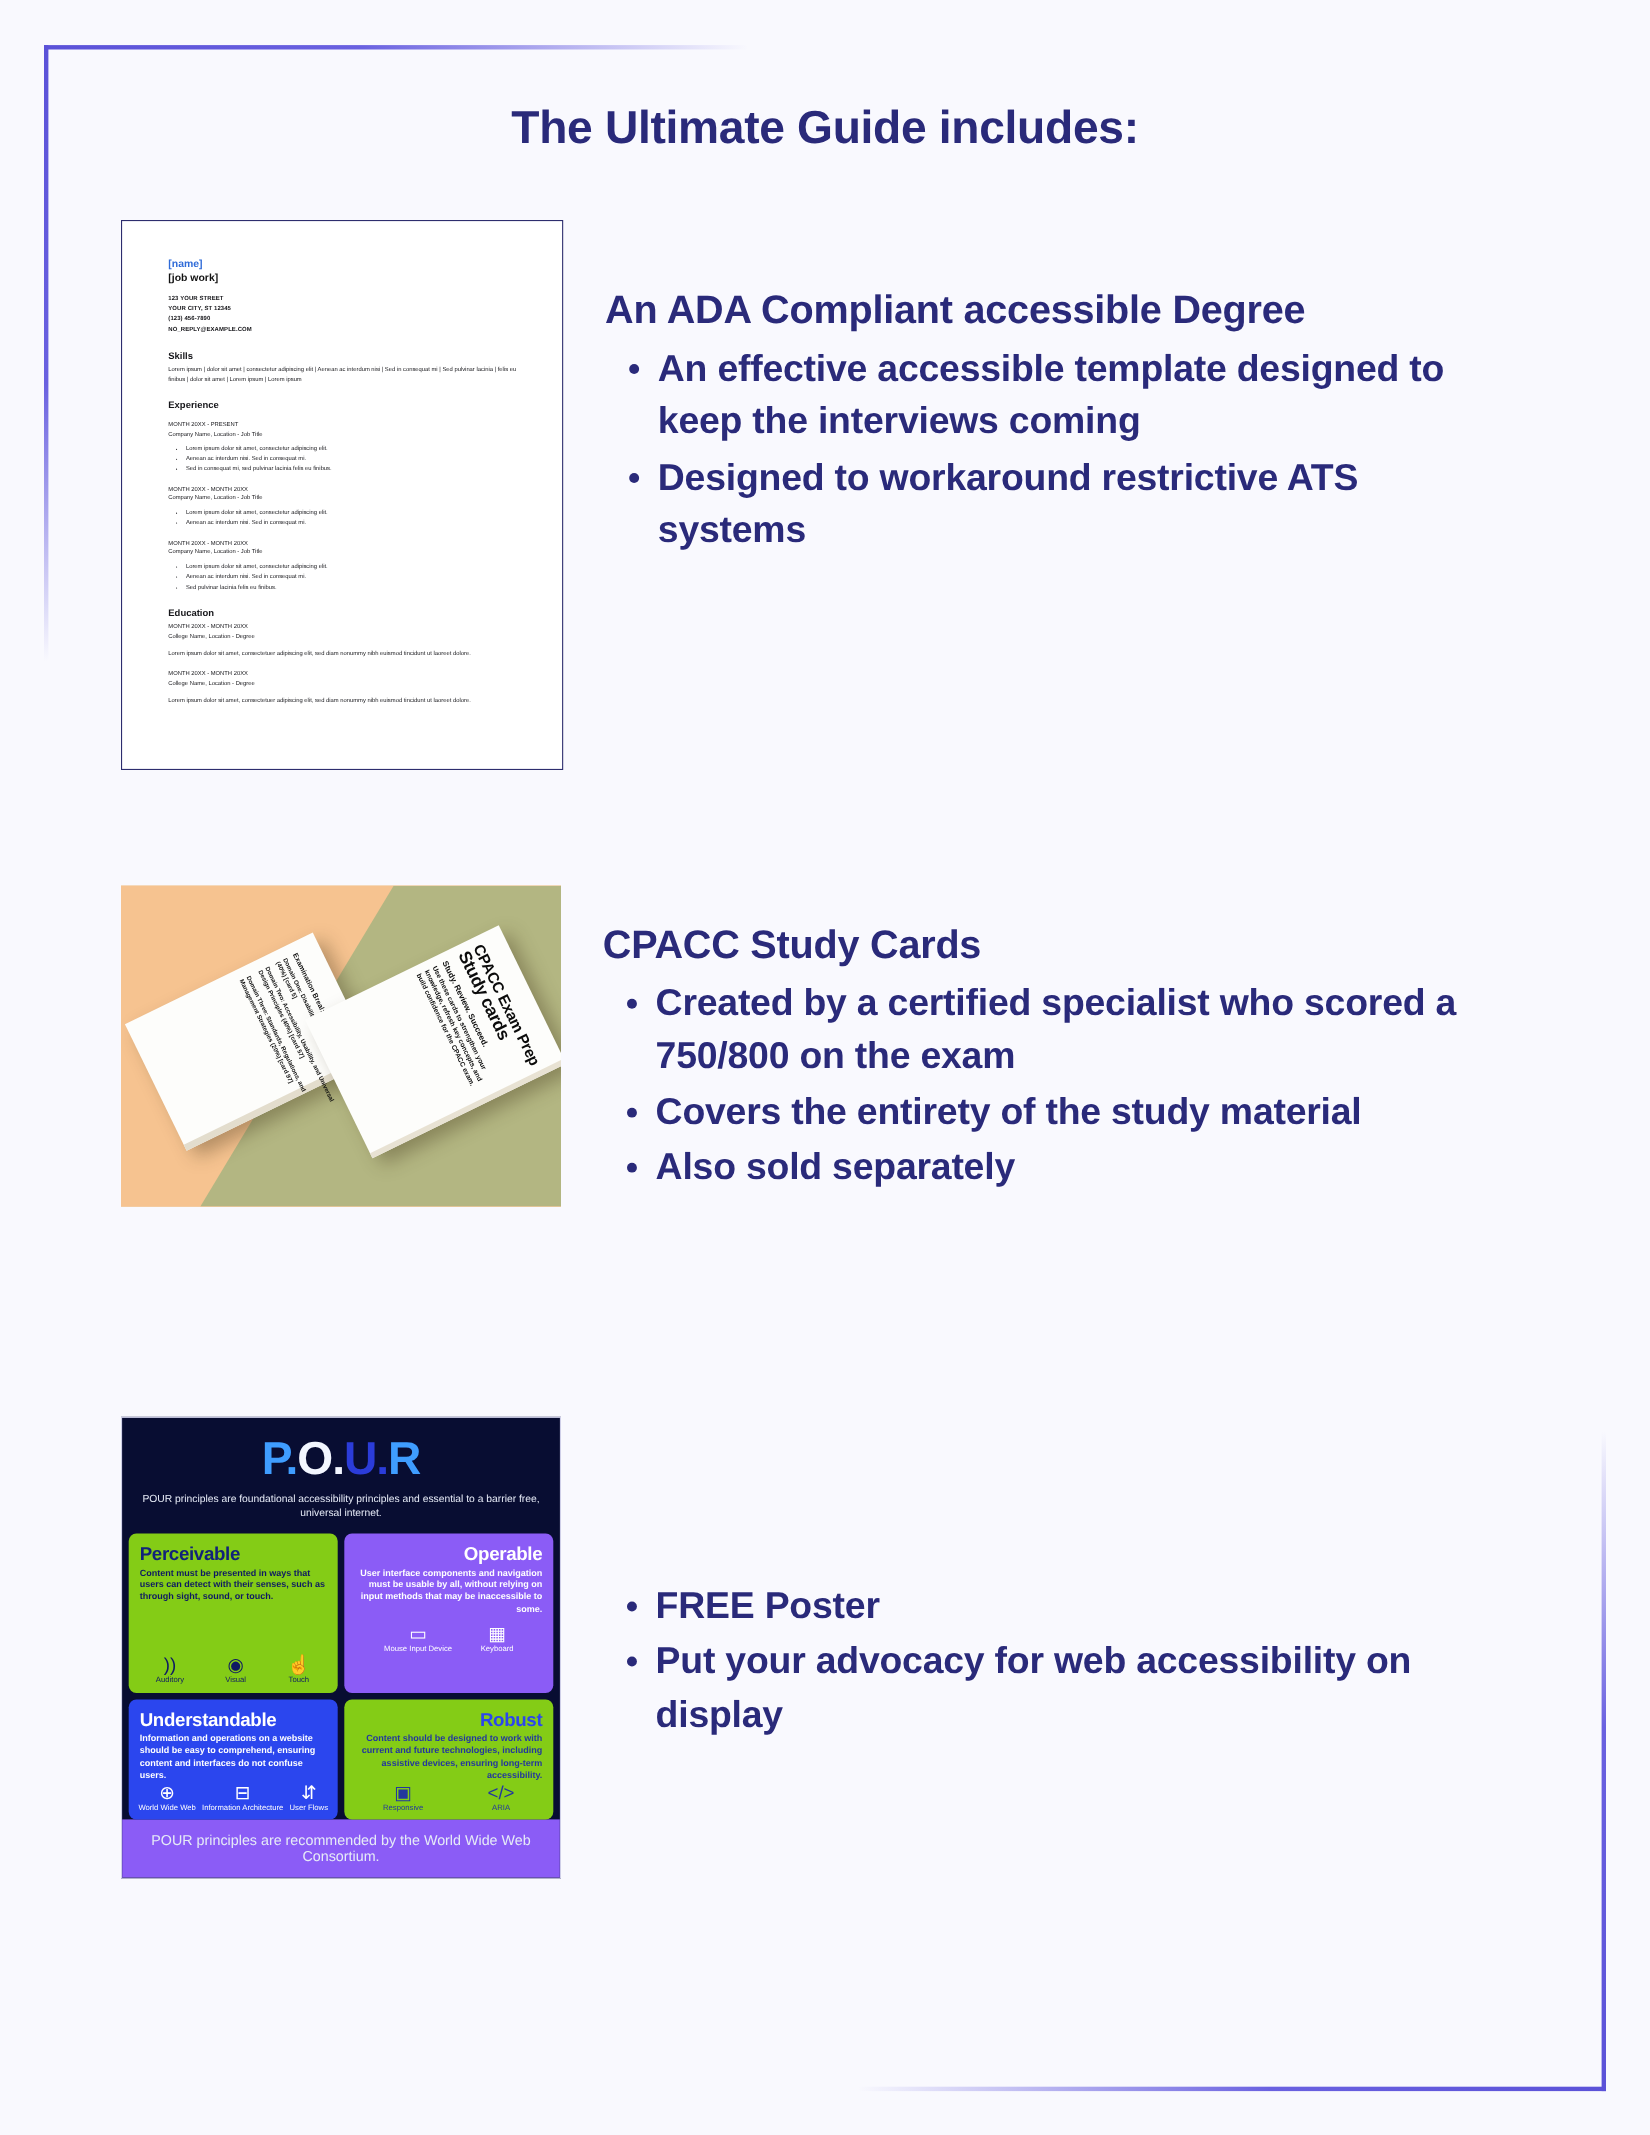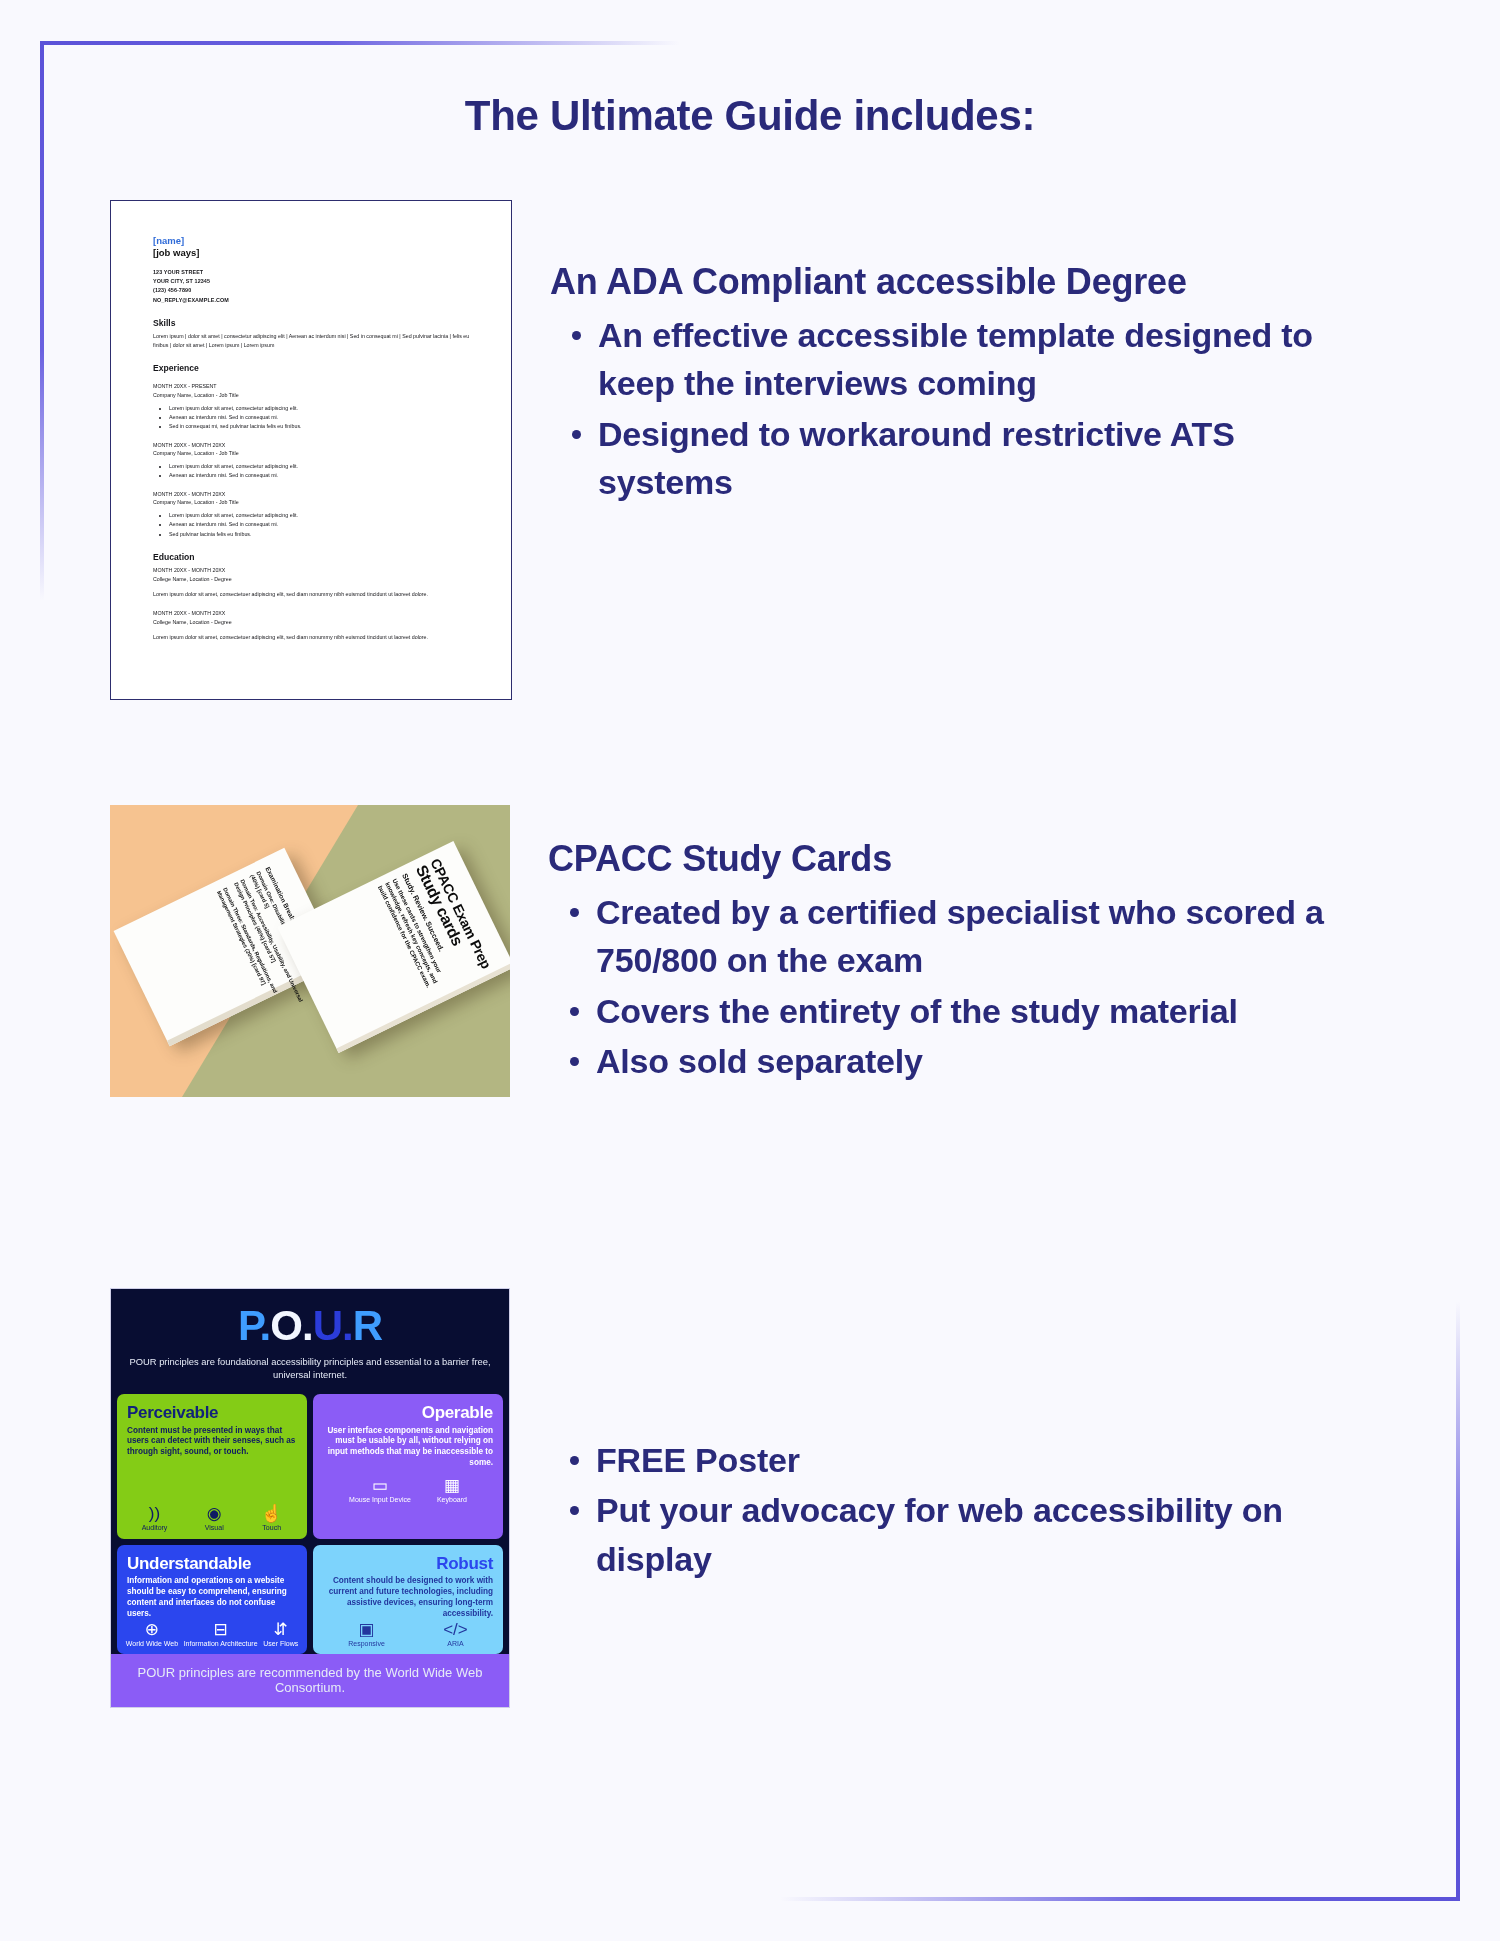--- a/index.html
+++ b/index.html
@@ -181,21 +181,21 @@
   .po-logo .c4 { color: #3f9dff; }
   .po-sub {
     font-size: 9.4px; line-height: 1.42; margin-top: 8px;
     color: #e6ebf7; font-weight: 400;
   }
   .po-grid { flex: 1; display: grid; grid-template-columns: 1fr 1fr; gap: 6px; padding: 0 6px; }
   .po-cell { border-radius: 7px; padding: 10px 10px 8px; position: relative; overflow: hidden; }
   .po-cell-1 { background: #84cc16; color: #0e1a63; }
   .po-cell-2 { background: #8b5cf6; color: #ffffff; text-align: right; }
   .po-cell-3 { background: #2b46ee; color: #ffffff; }
-  .po-cell-4 { background: #7dd3fc; color: #23379e; text-align: right; }
+  .po-cell-4 { background: #84cc16; color: #23379e; text-align: right; }
   .po-t { font-size: 17px; font-weight: 800; line-height: 1.05; letter-spacing: -0.3px; }
   .po-cell-1 .po-t { color: #11227a; }
   .po-cell-2 .po-t { color: #ffffff; }
   .po-cell-3 .po-t { color: #ffffff; }
   .po-cell-4 .po-t { color: #2b46ee; }
   .po-b { font-size: 8.2px; font-weight: 700; line-height: 1.33; margin-top: 4px; }
   .po-icons { position: absolute; bottom: 6px; left: 0; right: 0; display: flex; justify-content: space-around; padding: 0 6px; }
   .po-icons.r2 { justify-content: center; gap: 26px; }
   .po-ic { text-align: center; font-size: 7px; font-weight: 500; line-height: 1.2; }
   .po-ic .g { display: block; font-size: 17px; line-height: 1; margin-bottom: 2px; }
@@ -213,21 +213,21 @@
 <div class="frame-bottom-right"></div>
 <div class="frame-right"></div>
 
 <h1 class="page-title">The Ultimate Guide includes:</h1>
 
 <div class="section" id="section-resume">
 
   <div class="media">
     <div class="resume">
       <div class="rs-name">[name]</div>
-      <div class="rs-job">[job ways]</div>
+      <div class="rs-job">[job work]</div>
 
       <div class="rs-contact">
         <div>123 YOUR STREET</div>
         <div>YOUR CITY, ST 12345</div>
         <div>(123) 456-7890</div>
         <div>NO_REPLY@EXAMPLE.COM</div>
       </div>
 
       <div class="rs-h">Skills</div>
       <div class="rs-p">Lorem ipsum | dolor sit amet | consectetur adipiscing elit | Aenean ac interdum nisi | Sed in consequat mi | Sed pulvinar lacinia | felis eu finibus | dolor sit amet | Lorem ipsum | Lorem ipsum</div>

